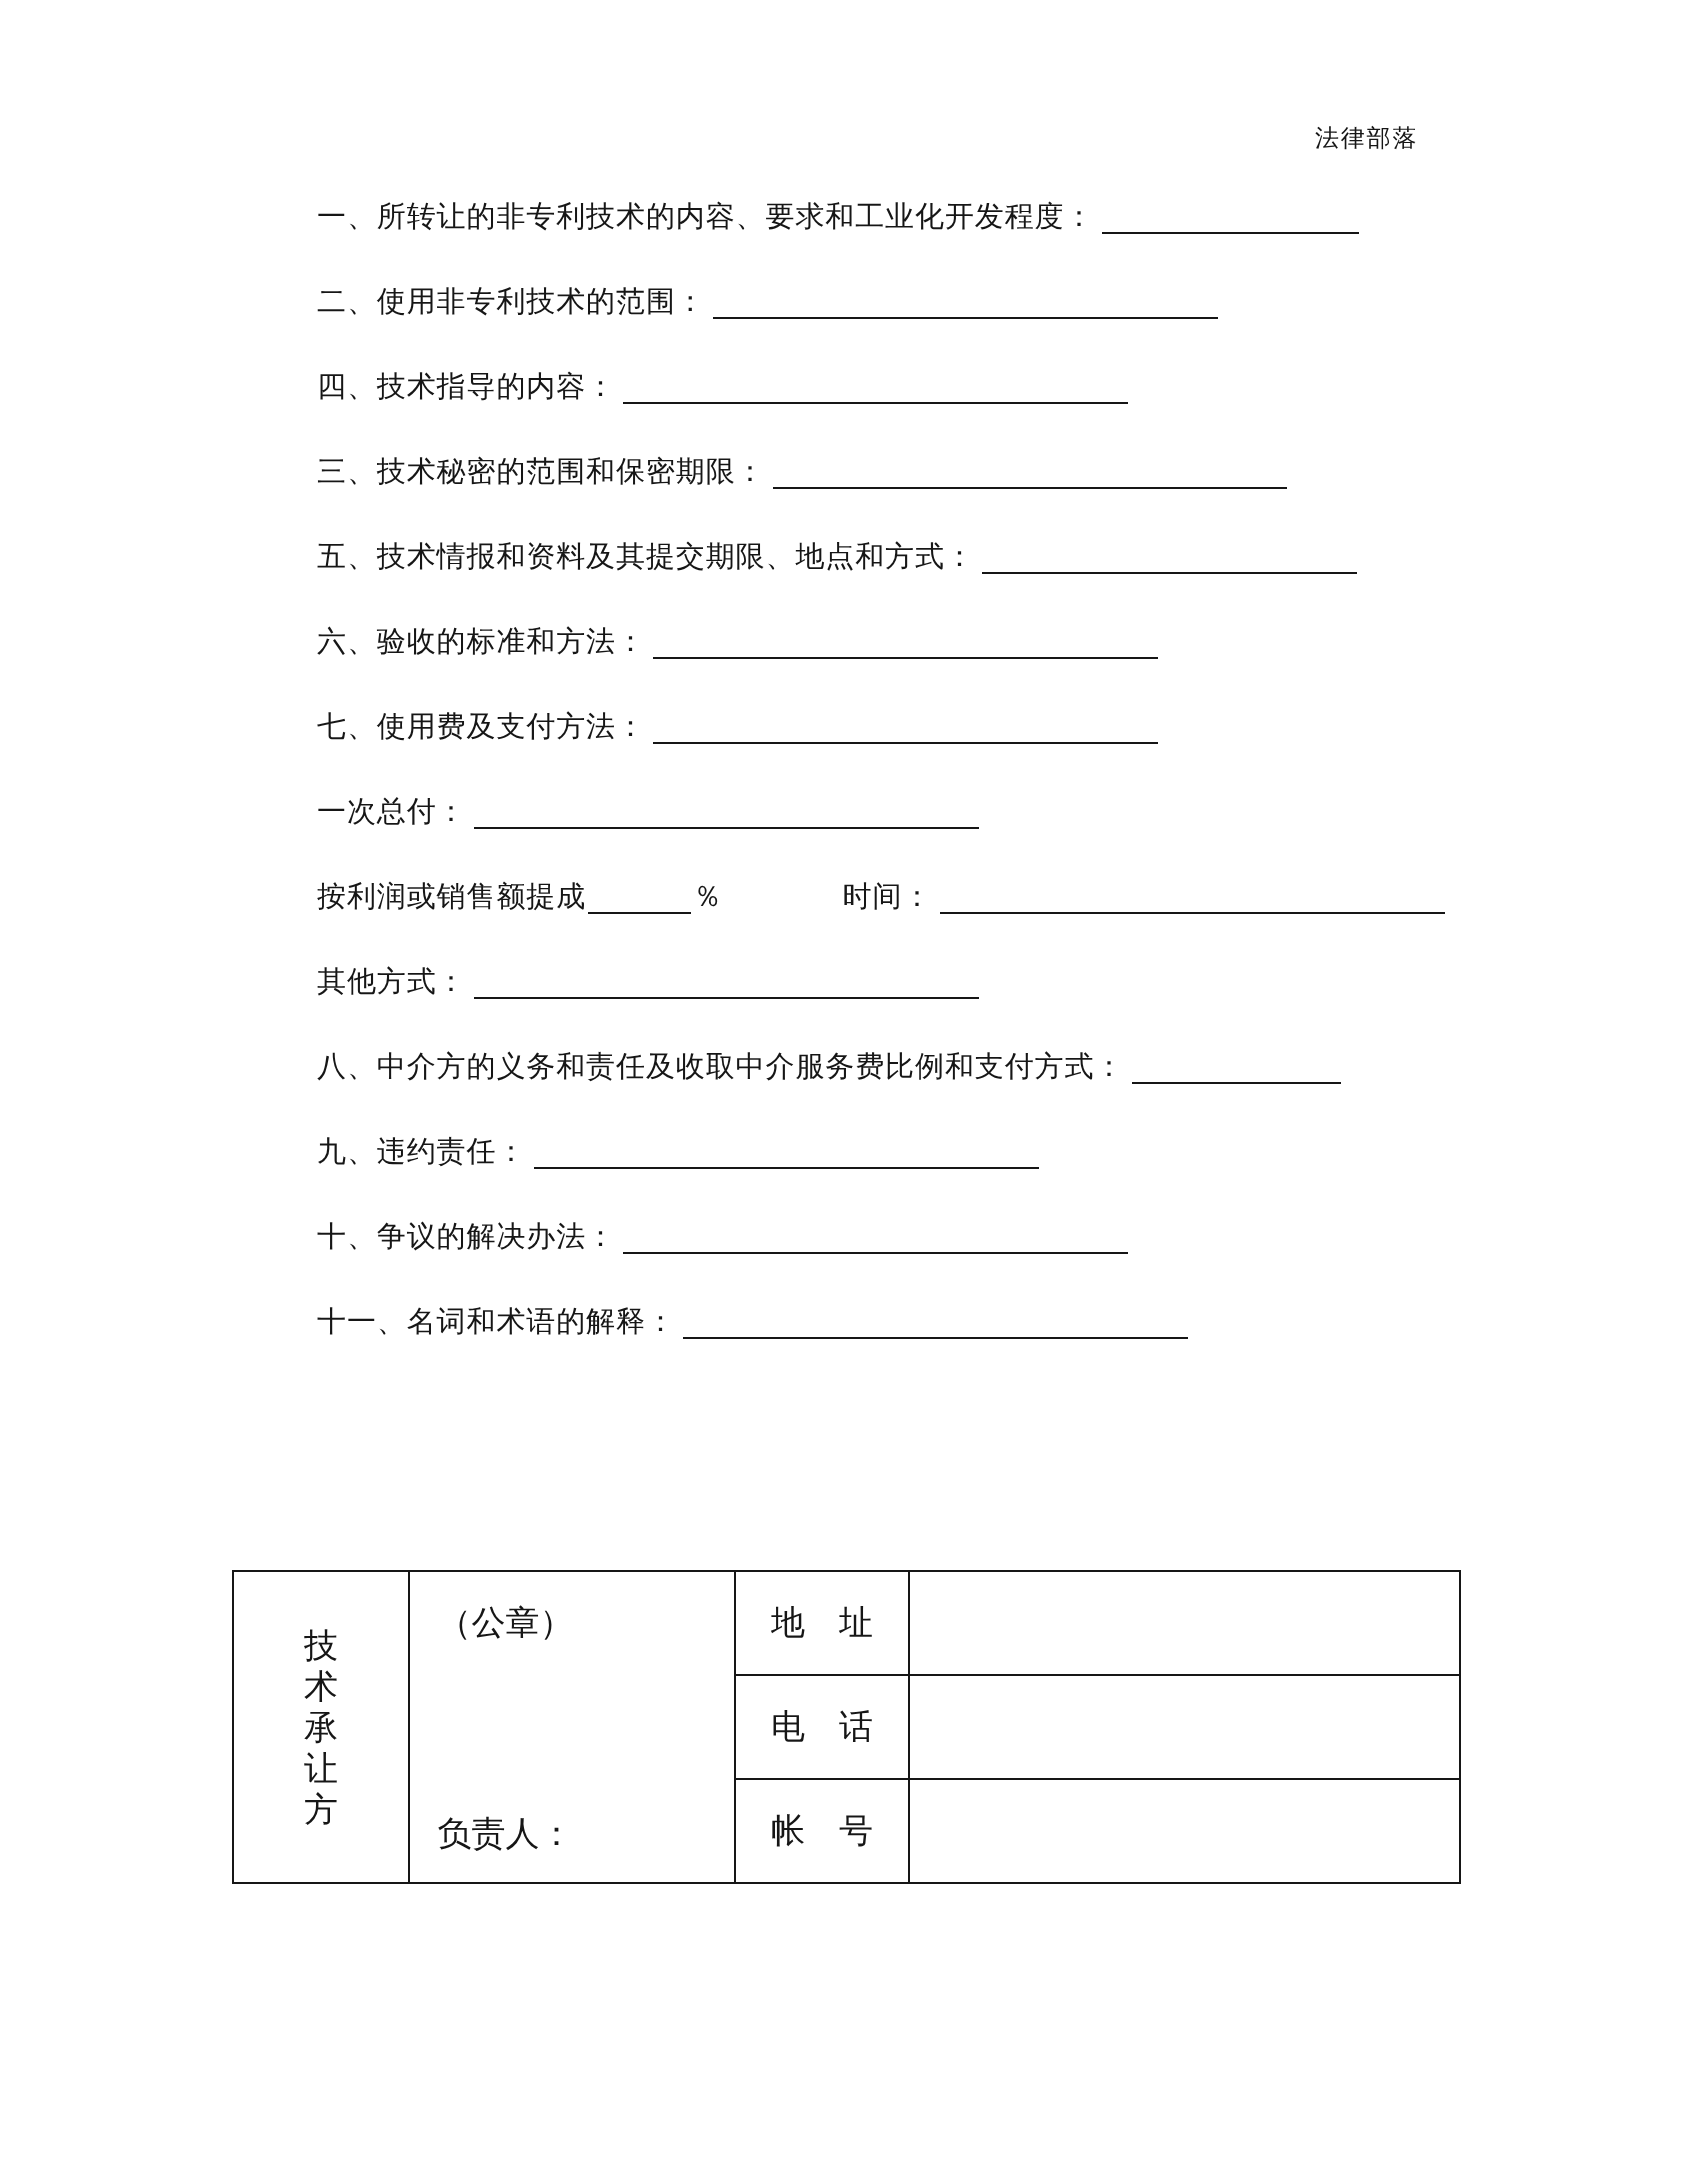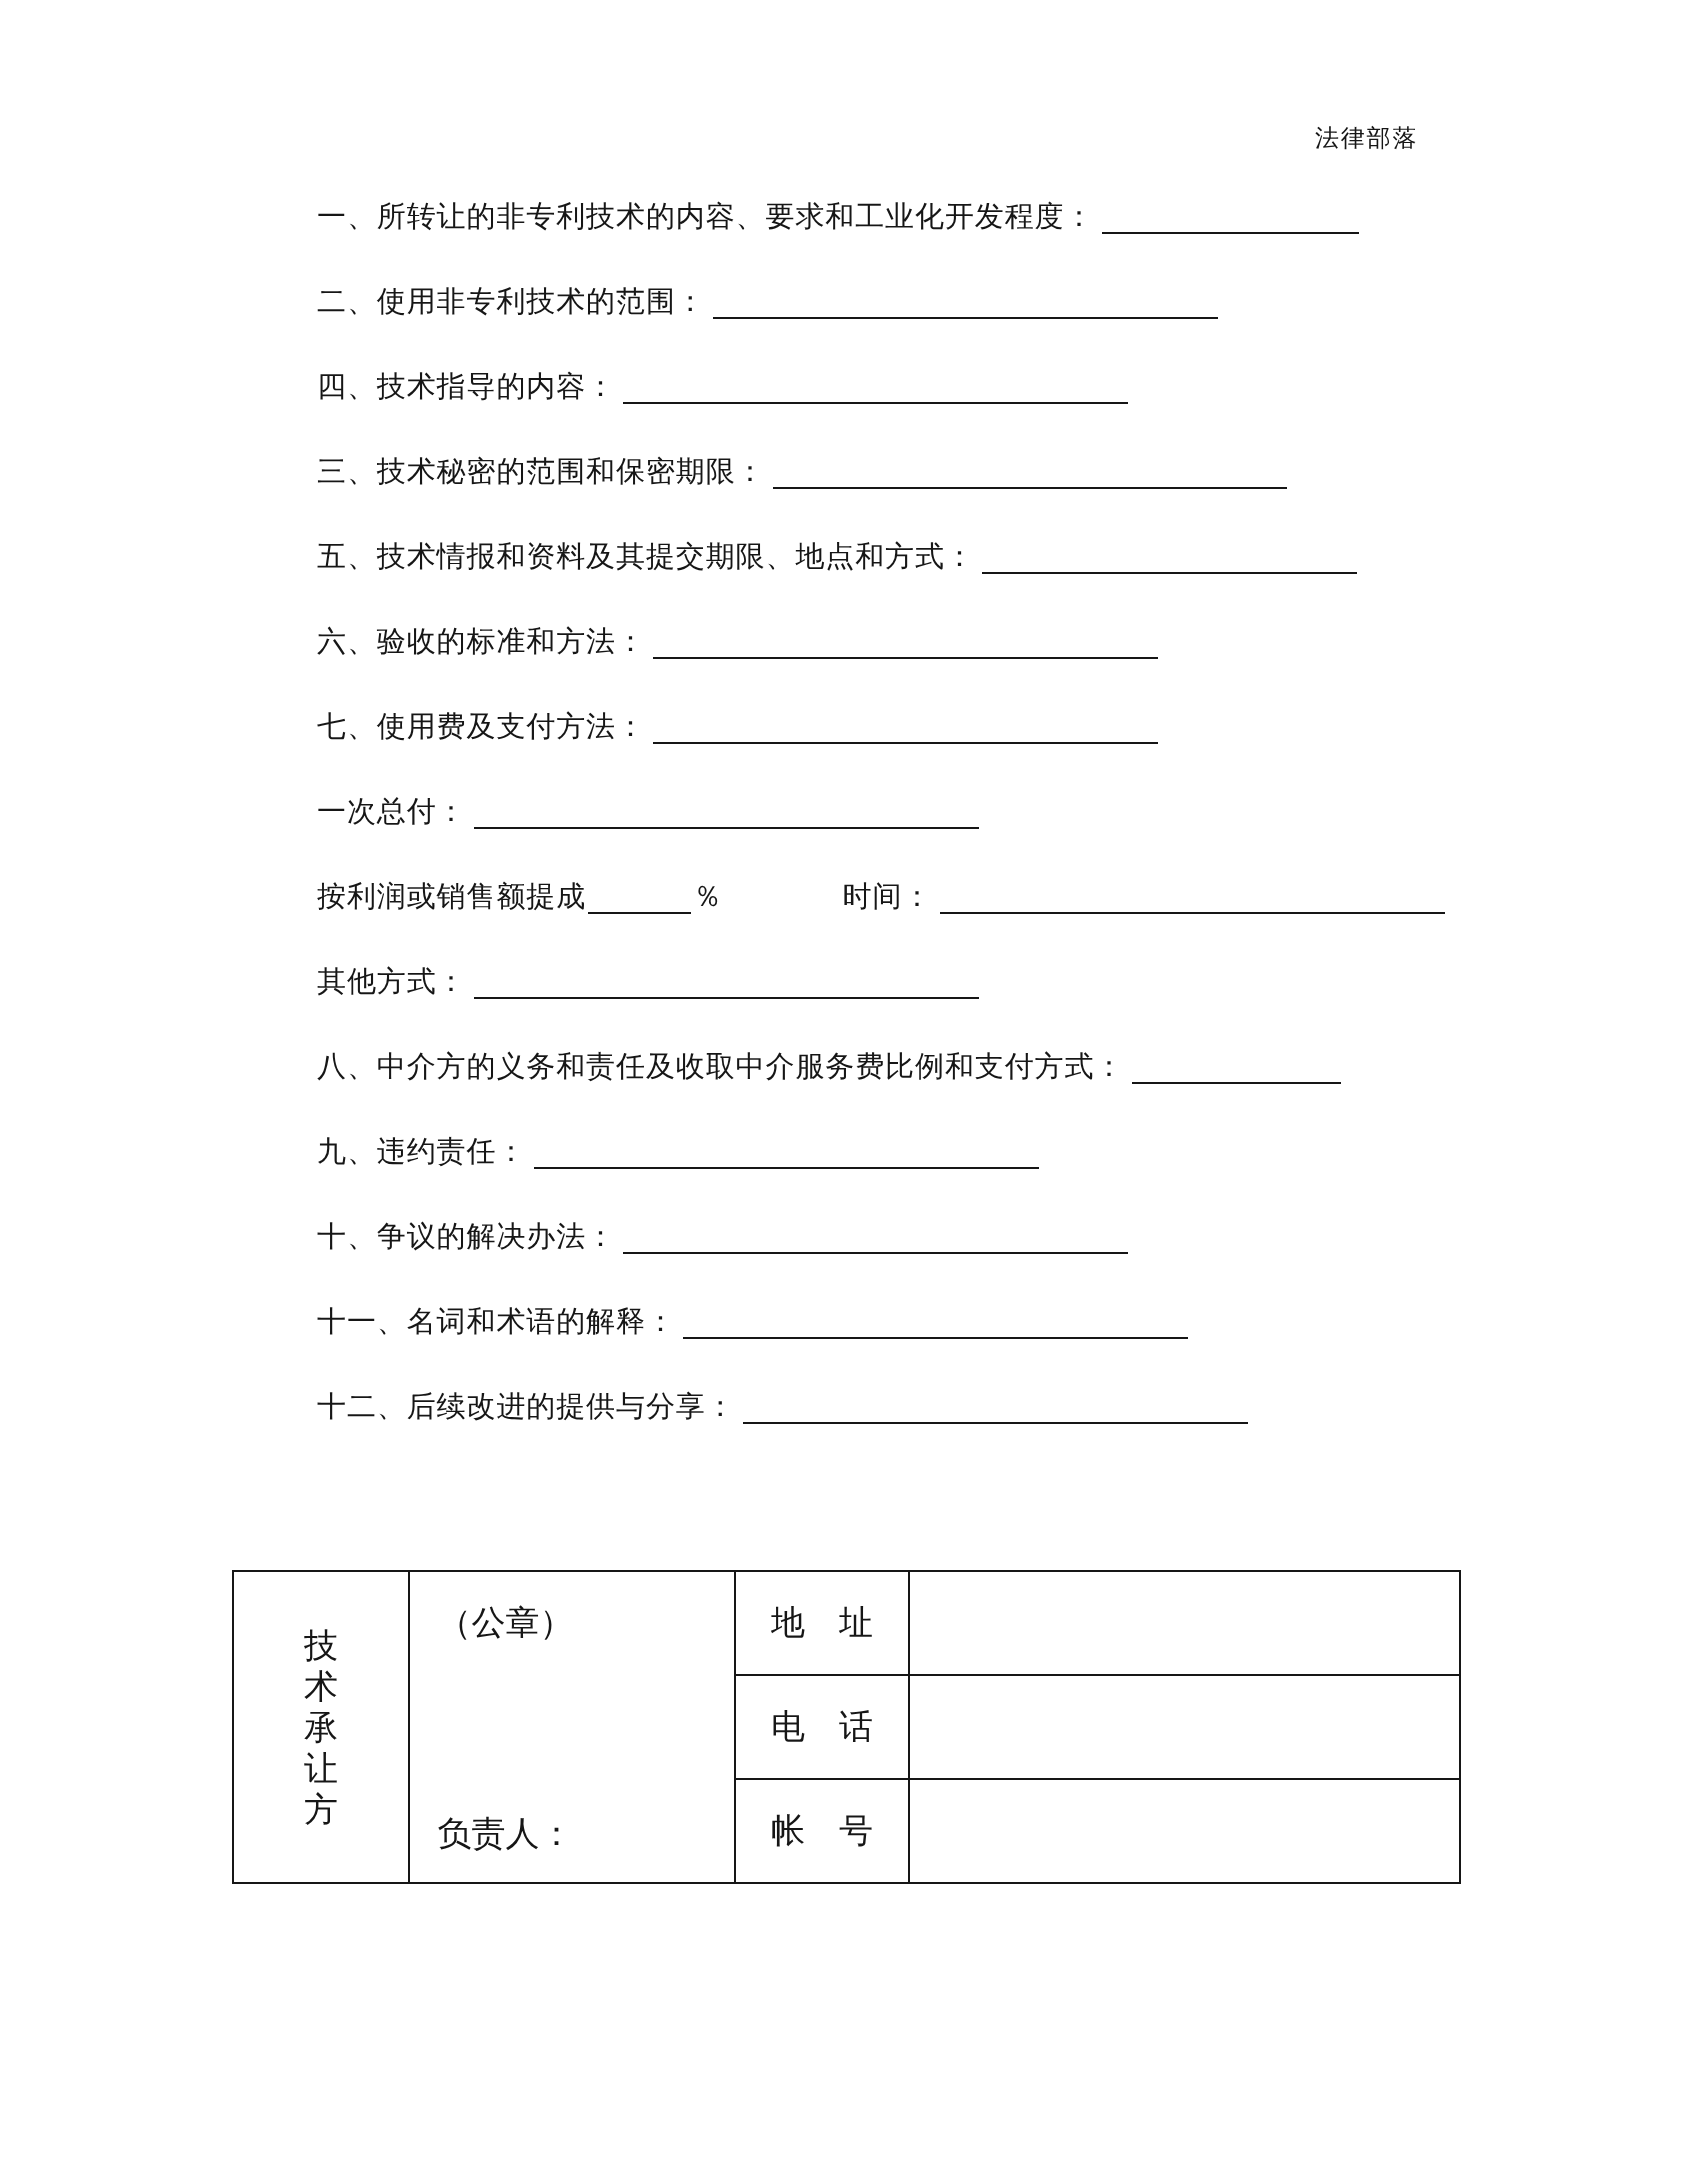--- a/index.html
+++ b/index.html
@@ -84,21 +84,20 @@
     <div class="line"><span class="lbl">五、技术情报和资料及其提交期限、地点和方式：</span><span class="blank w408"></span></div>
     <div class="line"><span class="lbl">六、验收的标准和方法：</span><span class="blank w550"></span></div>
     <div class="line"><span class="lbl">七、使用费及支付方法：</span><span class="blank w550"></span></div>
     <div class="line"><span class="lbl">一次总付：</span><span class="blank w550"></span></div>
     <div class="line"><span class="lbl">按利润或销售额提成</span><span class="blank w112"></span><span class="lbl">％</span><span class="lbl gap-time">时间：</span><span class="blank w550"></span></div>
     <div class="line"><span class="lbl">其他方式：</span><span class="blank w550"></span></div>
     <div class="line"><span class="lbl">八、中介方的义务和责任及收取中介服务费比例和支付方式：</span><span class="blank w228"></span></div>
     <div class="line"><span class="lbl">九、违约责任：</span><span class="blank w550"></span></div>
     <div class="line"><span class="lbl">十、争议的解决办法：</span><span class="blank w550"></span></div>
     <div class="line"><span class="lbl">十一、名词和术语的解释：</span><span class="blank w550"></span></div>
-    <div class="line"><span class="lbl">十二、后续改进的提供与分享：</span><span class="blank w550"></span></div>
   </div>
 
   <table class="party-table">
     <colgroup>
       <col style="width:176px">
       <col style="width:326px">
       <col style="width:174px">
       <col style="width:551px">
     </colgroup>
     <tbody>

